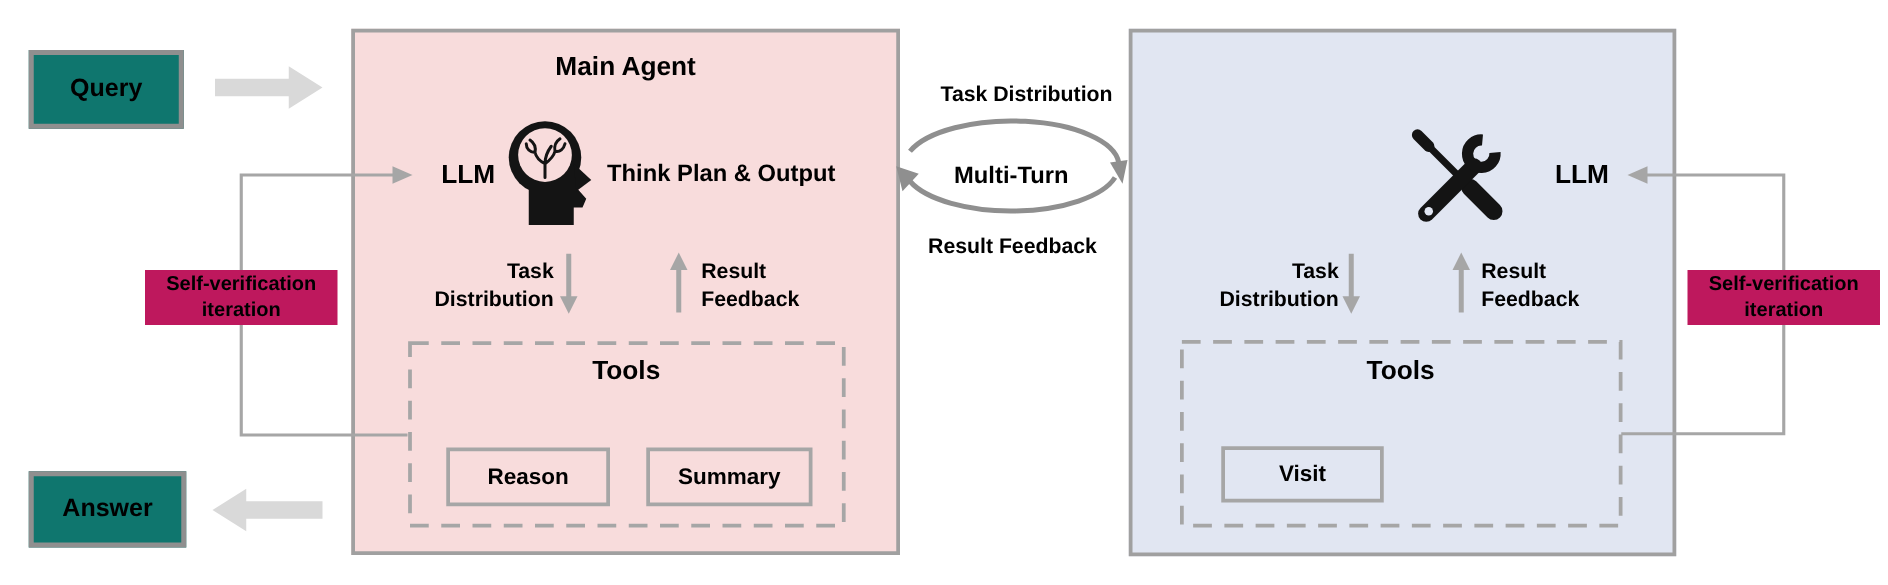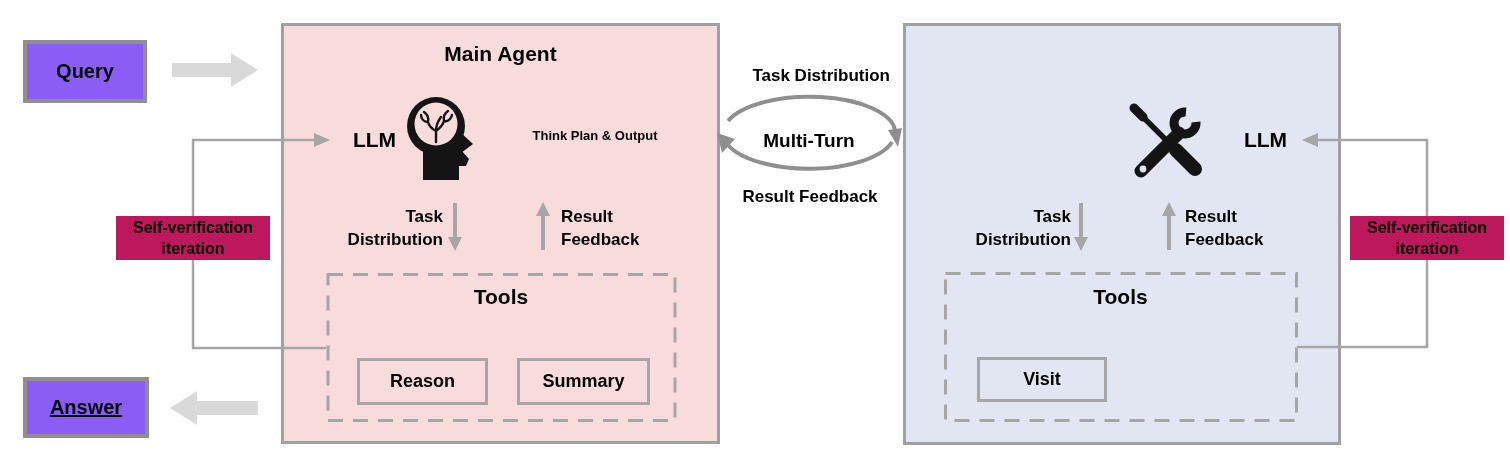--- a/index.html
+++ b/index.html
@@ -6,21 +6,21 @@
   .canvas{
     position:relative;width:1510px;height:468px;background:#ffffff;
     font-family:"Liberation Sans",sans-serif;font-weight:700;color:#000;
     overflow:hidden;
   }
   .canvas *{box-sizing:border-box;}
   .abs{position:absolute;}
   .label{position:absolute;z-index:3;white-space:nowrap;line-height:1.15;}
   .center{text-align:center;}
   .io-box{
-    position:absolute;z-index:3;background:#8b5cf6;
+    position:absolute;z-index:3;background:#0f766e;
     border:4px solid var(--io-box-border,#8f8f8f);
     display:flex;align-items:center;justify-content:center;font-size:20px;
   }
   .agent-box{position:absolute;z-index:1;}
   .main-box{background:var(--main-agent-fill,#f8dcdc);border:3px solid var(--agent-border,#a0a0a0);}
   .sub-box{background:var(--sub-agents-fill,#e1e6f2);border:3px solid var(--agent-border,#a0a0a0);}
   .tool-chip{
     position:absolute;z-index:3;border:3px solid var(--line-gray,#a6a6a6);
     display:flex;align-items:center;justify-content:center;font-size:18px;background:transparent;
   }
@@ -91,39 +91,39 @@
       <path class="cyc" d="M 728,121 A 86 36 0 0 1 895,130"></path>
       <polygon class="cychead" points="898,147 888,130 902,128"></polygon>
       <path class="cyc" d="M 892,142 A 86 36 0 0 1 728,145"></path>
       <polygon class="cychead" points="717,133 735,139 722,153"></polygon>
     </g>
   </svg>
 
   <div class="io-box" style="left:23px;top:40px;width:124px;height:63px;">
     <span>Query</span>
   </div>
-  <div class="io-box" style="left:23px;top:377px;width:126px;height:61px;text-decoration:underline;">
+  <div class="io-box" style="left:23px;top:377px;width:126px;height:61px;">
     <span>Answer</span>
   </div>
 
   <div class="label center" style="left:283px;top:42px;width:435px;font-size:21px;">Main Agent</div>
 
   <div class="label center" style="left:337px;top:128px;width:75px;font-size:21px;">LLM</div>
 
   <div class="abs" style="left:405px;top:95px;width:74px;height:86px;z-index:3;">
     <svg viewBox="0 0 74 86" width="74" height="86">
       <circle class="icon-ink" cx="31" cy="31" r="29"></circle>
       <polygon class="icon-ink" points="18,46 18,85 54,85 54,71 61,71 64,64 56,55 56,38 36,30"></polygon>
       <polygon class="icon-ink" points="54,36 68,49 56,58"></polygon>
       <circle class="brain-bg" cx="31" cy="29" r="21.5"></circle>
       <path class="icon-ink-stroke" style="stroke-width:2.4;stroke-linecap:round;" d="M31,47 L31,36 M31,36 C27,34 24,31 23,27 M23,27 C19,27 16,24 16,20 M23,27 C24,22 22,19 19,17 M31,36 C35,33 38,30 39,26 M39,26 C43,27 46,24 47,20 M39,26 C38,21 40,18 43,16 M31,36 C31,30 33,26 36,22"></path>
     </svg>
   </div>
 
-  <div class="label center" style="left:489px;top:129px;width:212px;font-size:13px;">Think Plan &amp; Output</div>
+  <div class="label center" style="left:471px;top:129px;width:212px;font-size:19px;">Think Plan &amp; Output</div>
 
   <div class="label" style="left:323px;top:205px;width:120px;font-size:17px;line-height:23px;text-align:right;">
     <div>Task</div>
     <div>Distribution</div>
   </div>
   <div class="label" style="left:561px;top:205px;width:120px;font-size:17px;line-height:23px;text-align:left;">
     <div>Result</div>
     <div>Feedback</div>
   </div>
 

